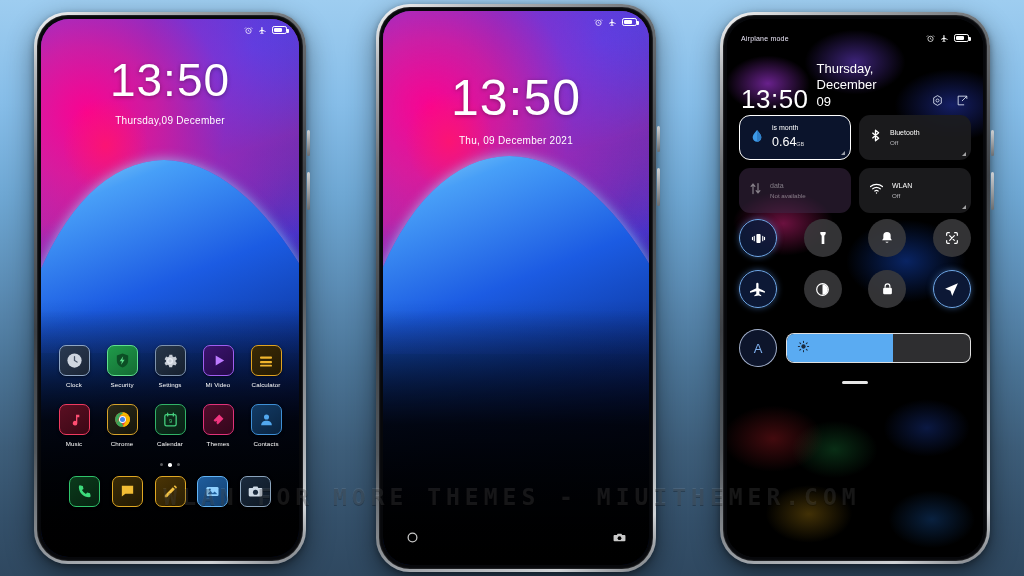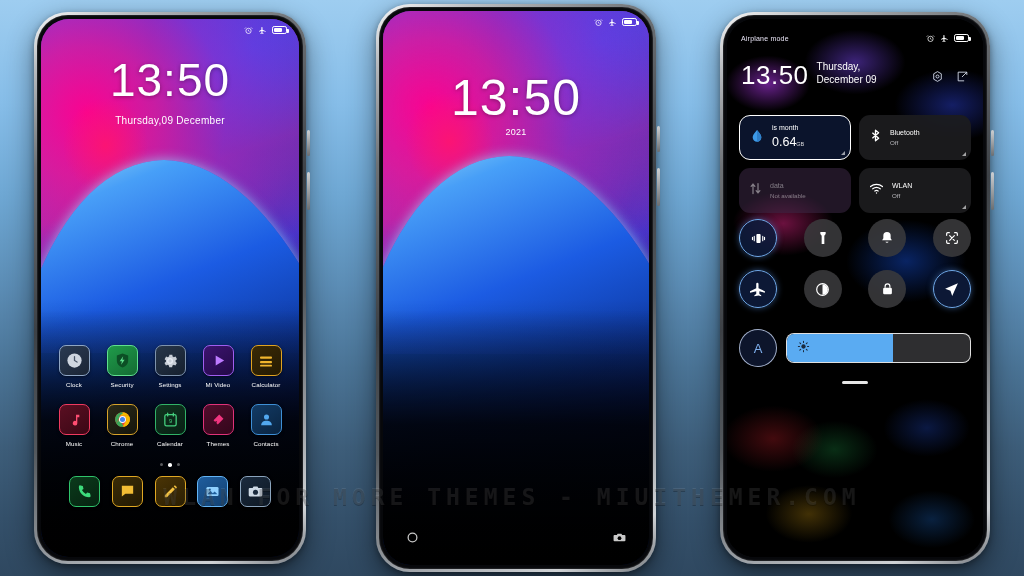--- a/index.html
+++ b/index.html
@@ -111,21 +111,21 @@
       radial-gradient(60px 40px at 78% 76%, rgba(30,70,190,.35), transparent 72%),
       radial-gradient(60px 40px at 32% 92%, rgba(215,160,20,.3), transparent 72%),
       radial-gradient(60px 40px at 80% 93%, rgba(30,110,210,.3), transparent 72%),
       linear-gradient(180deg, rgba(0,0,0,.15) 0%, rgba(0,0,0,.55) 55%, rgba(0,0,0,.88) 100%);
     filter:blur(0.3px);
   }
   .cc-head{ position:absolute; left:0; right:0; top:0; padding:10px 14px 0; z-index:22; }
   .cc-airplane{ font-size:7px; color:#e8e4f5; letter-spacing:.2px; }
   .cc-clockrow{ display:flex; align-items:flex-end; margin-top:14px; }
   .cc-time{ font-size:26px; color:#fff; font-weight:300; line-height:.95; letter-spacing:.5px; }
-  .cc-date{ font-size:10px; color:#fff; line-height:1.25; margin-left:8px; margin-bottom:2px; max-width:62px; }
+  .cc-date{ font-size:13px; color:#fff; line-height:1.25; margin-left:8px; margin-bottom:2px; max-width:62px; }
   .cc-acts{ margin-left:auto; display:flex; gap:12px; align-items:center; margin-bottom:1px; }
 
   .cc-tiles{ position:absolute; left:12px; right:12px; top:96px; z-index:22;
              display:grid; grid-template-columns:1fr 1fr; gap:8px; }
   .tile{ height:45px; border-radius:11px; position:relative; padding:7px 9px; display:flex; align-items:center; gap:7px; overflow:hidden; }
   .tile-dark{ background:rgba(28,28,30,.92); }
   .tile-on{ background:rgba(12,22,48,.92); border:1.4px solid #fff; }
   .tile-dim{ background:rgba(60,40,70,.55); }
   .tile-txt{ display:flex; flex-direction:column; justify-content:center; line-height:1.15; }
   .tile-t1{ font-size:7px; color:#fff; }
@@ -367,21 +367,21 @@
             <path d="M21 14l-9-4V4a1.5 1.5 0 0 0-3 0v6l-6 3v2l6-1.5V18l-2.5 1.5V21l4-1 4 1v-1.5L12 18v-4.5l9 2z"></path>
           </svg>
         </span>
         <span class="batt">
             <i></i>
           </span>
       </div>
 
       <div class="ls-clock">
         <div class="ls-time">13:50</div>
-        <div class="ls-date2">2021</div>
+        <div class="ls-date">Thu, 09 December 2021</div>
       </div>
 
       <div class="p2-bottom">
         <span>
           <svg width="15" height="15" viewBox="0 0 24 24" fill="none" stroke="#c9c9c9" stroke-width="2">
               <circle cx="12" cy="12" r="7"></circle>
             </svg>
         </span>
         <span>
           <svg width="15" height="15" viewBox="0 0 24 24" fill="#c9c9c9">

